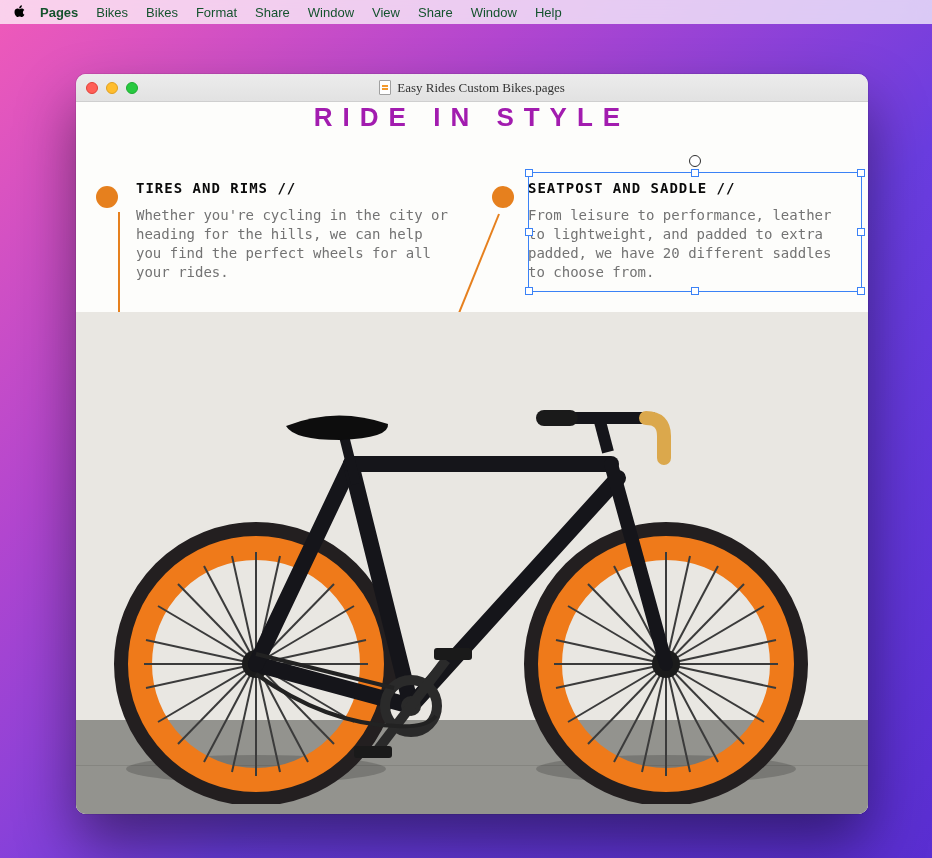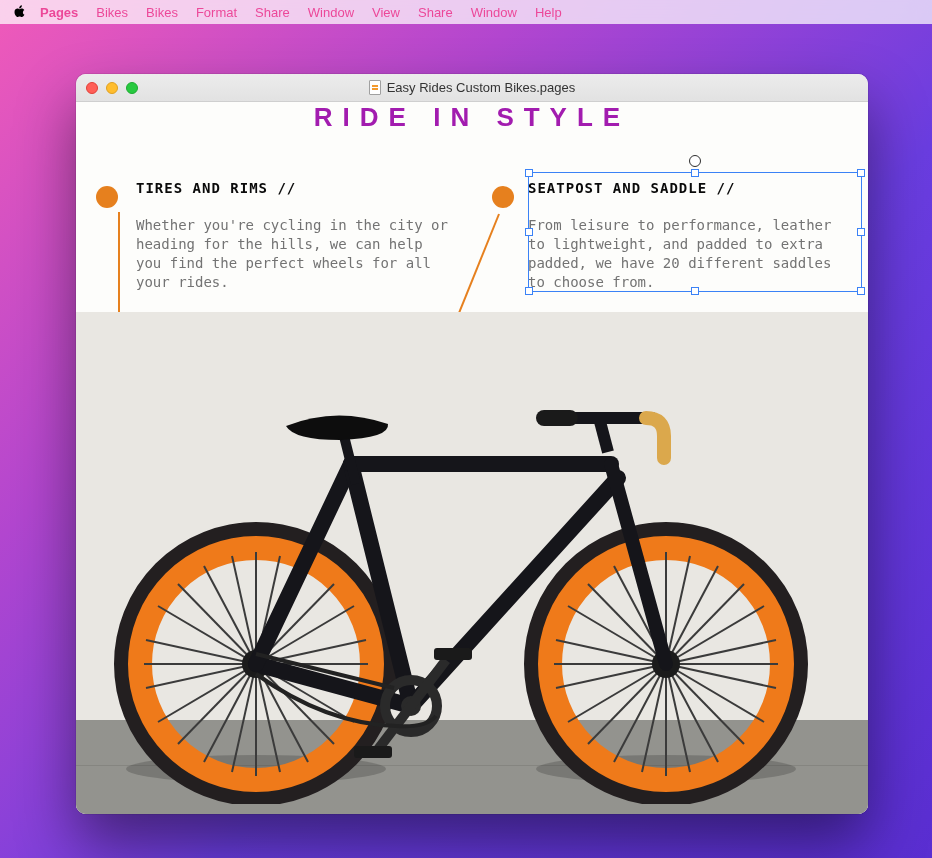--- a/index.html
+++ b/index.html
@@ -10,21 +10,21 @@
 
   
   .menubar {
     height: 24px;
     background: rgba(255,255,255,0.72);
     backdrop-filter: blur(10px);
     display: flex;
     align-items: center;
     padding: 0 12px;
     font-size: 13px;
-    color: #ec4899;
+    color: #14532d;
     user-select: none;
   }
   .menubar .apple {
     width: 14px; height: 14px;
     margin-right: 14px;
     display: inline-block;
   }
   .menubar .item { margin-right: 18px; cursor: default; }
   .menubar .item.app { font-weight: 700; }
 
@@ -49,21 +49,21 @@
   .traffic { display: flex; gap: 8px; margin-left: 10px; }
   .traffic .btn { width: 12px; height: 12px; border-radius: 50%; }
   .btn.close { background: #ff5f57; border: 0.5px solid #e14038; }
   .btn.min   { background: #ffbd2e; border: 0.5px solid #dfa022; }
   .btn.zoom  { background: #28c940; border: 0.5px solid #1eab32; }
   .titlebar .title {
     position: absolute; left: 0; right: 0;
     text-align: center;
     font-size: 13px; color: #333;
     pointer-events: none;
-    display: flex; justify-content: center; align-items: center; gap: 6px;
+    display: flex; justify-content: center; align-items: center; gap: 6px; font-family: Liberation Serif, serif;
   }
   .doc-icon {
     width: 12px; height: 15px;
     background: #fff; border: 1px solid #a0a0a0; border-radius: 1px;
     position: relative;
   }
   .doc-icon::after {
     content: ""; position: absolute; left: 2px; right: 2px; top: 4px; height: 2px;
     background: #f39a2d; box-shadow: 0 3px 0 #f39a2d;
   }
@@ -96,21 +96,21 @@
     margin-top: 6px;
   }
   .callout .text { margin-left: 18px; }
   .callout.right .text { margin-left: 14px; }
   .callout h3 {
     font-family: ui-monospace, Menlo, Monaco, Consolas, monospace;
     font-weight: 800;
     font-size: 14px;
     letter-spacing: 1.0px;
     color: #0a0a0a;
-    margin-bottom: 20px;
+    margin-bottom: 10px;
   }
   .callout p {
     font-family: ui-monospace, Menlo, Monaco, Consolas, monospace;
     font-size: 14px;
     line-height: 1.35;
     color: #737373;
   }
 
   
   .selection {

